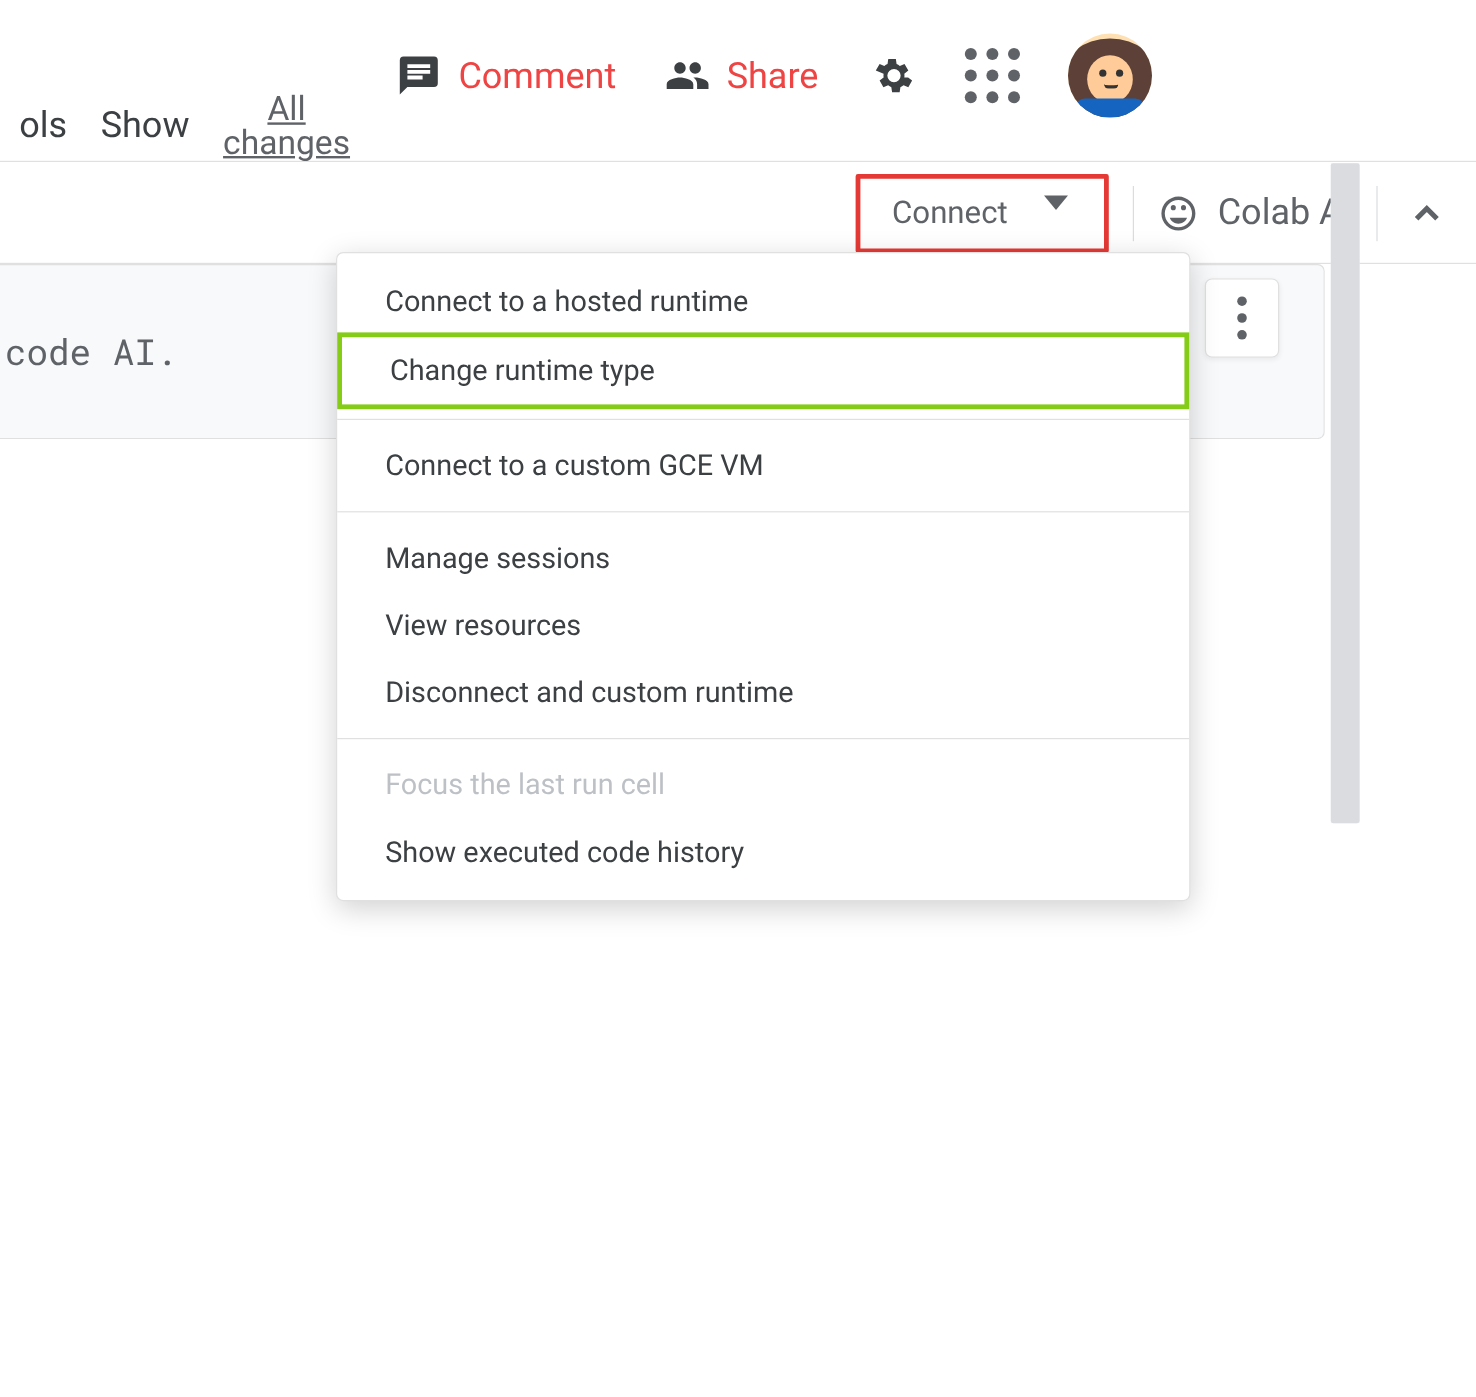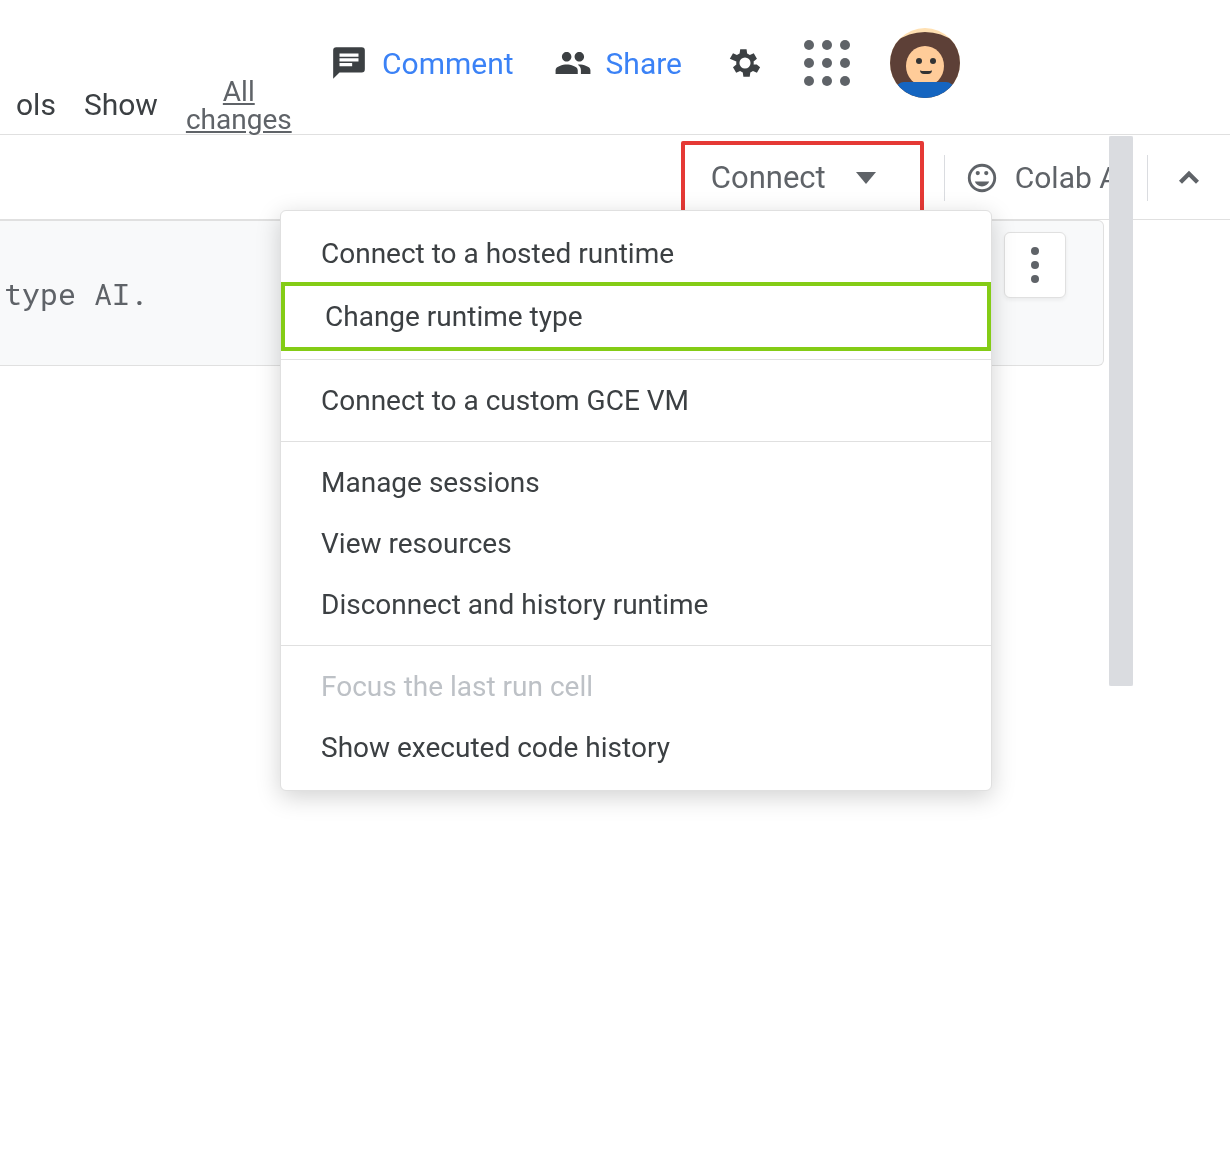--- a/index.html
+++ b/index.html
@@ -1,39 +1,39 @@
 <!DOCTYPE html>
 <html><head>
   <meta charset="utf-8">
   <style>
     * { margin:0; padding:0; box-sizing:border-box; font-family:Roboto,Arial,sans-serif; }
     body { width:1230px; height:1164px; background:#fff; overflow:hidden; position:relative; color:#3c4043; }
 
     .top-toolbar { position:absolute; top:0; left:0; right:0; display:flex; align-items:center; gap:40px; padding:28px 30px 0 330px; }
-    .tool-btn { display:flex; align-items:center; gap:14px; font-size:30px; color:#3b82f6; cursor:pointer; }
+    .tool-btn { display:flex; align-items:center; gap:14px; font-size:30px; color:#ef4444; cursor:pointer; }
     .icon-box { width:38px; height:38px; display:flex; align-items:center; justify-content:center; fill:#3c4043; }
 
     .menu-bar { position:absolute; top:75px; left:0; right:0; height:60px; display:flex; align-items:center; gap:28px; padding-left:16px; font-size:30px; color:#3c4043; border-bottom:1px solid #e0e0e0; }
     .menu-item { cursor:pointer; }
     .menu-sub { text-decoration:underline; color:#5f6368; font-size:28px; line-height:26px; margin-top:-2px; }
 
     .secondary-row { position:absolute; top:136px; left:0; right:0; height:84px; border-bottom:1px solid #e0e0e0; display:flex; align-items:center; justify-content:flex-end; padding-right:20px; gap:0; }
 
-    .connect-btn { border:4px solid #e53935; display:flex; align-items:center; gap:30px; padding:14px 44px 14px 26px; font-size:31px; color:#5f6368; cursor:pointer; border-radius:2px; }
+    .connect-btn { border:4px solid #e53935; display:flex; gap:30px; padding:14px 30px 14px 26px; font-size:26px; color:#5f6368; cursor:pointer; border-radius:2px; }
     .connect-btn .tri { width:0; height:0; border-left:10px solid transparent; border-right:10px solid transparent; border-top:12px solid #5f6368; }
     .vsep { width:1px; height:46px; background:#dadce0; margin:0 20px; }
     .colab-ai { display:flex; align-items:center; gap:16px; font-size:30px; color:#5f6368; cursor:pointer; }
     .colab-ai svg { fill:#5f6368; }
     .collapse-btn { width:42px; height:42px; display:flex; align-items:center; justify-content:center; cursor:pointer; }
 
     .cell-area { position:absolute; top:220px; left:0; right:126px; height:146px; background:#f8f9fa; border:1px solid #e0e0e0; border-left:none; border-radius:0 6px 6px 0; display:flex; align-items:center; padding-left:0; }
     .cell-text { font-family:"Roboto Mono","Courier New",monospace; font-size:30px; color:#5f6368; white-space:pre; padding-left:4px; }
 
     .dropdown { position:absolute; top:210px; left:280px; width:712px; background:#fff; border:1px solid #e0e0e0; border-radius:6px; box-shadow:0 6px 24px rgba(0,0,0,.18); padding:12px 0; }
-    .dropdown-item { padding:14px 40px; font-size:28px; color:#3c4043; cursor:pointer; }
+    .dropdown-item { padding:14px 40px; font-size:24px; color:#3c4043; cursor:pointer; }
     .dropdown-item.disabled { color:#bdc1c6; cursor:default; }
     .dropdown-sep { height:1px; background:#e0e0e0; margin:10px 0; }
     .highlight-box { border:4px solid #84cc16; margin:-2px 0; }
 
     .overflow-btn { position:absolute; top:232px; left:1004px; width:62px; height:66px; border:1px solid #e0e0e0; border-radius:6px; background:#fff; display:flex; align-items:center; justify-content:center; cursor:pointer; box-shadow:0 2px 4px rgba(0,0,0,.06); }
     .dots3 { display:flex; flex-direction:column; gap:6px; }
     .dots3 div { width:8px; height:8px; border-radius:50%; background:#5f6368; }
 
     .scrollbar-track { position:absolute; top:136px; right:97px; width:24px; height:550px; background:#f1f3f4; }
     .scrollbar-thumb { position:absolute; top:0; left:0; right:0; height:100%; background:#dadce0; border-radius:2px; }
@@ -122,21 +122,21 @@
   </div>
   <div class="vsep"></div>
   <div class="collapse-btn">
     <svg viewBox="0 0 24 24" width="34" height="34" fill="none" stroke="#5f6368" stroke-width="3">
         <polyline points="6 15 12 9 18 15"></polyline>
       </svg>
   </div>
 </div>
 
 <div class="cell-area">
-  <span class="cell-text">type AI.</span>
+  <span class="cell-text">code AI.</span>
 </div>
 
 <div class="scrollbar-track">
   <div class="scrollbar-thumb"></div>
 </div>
 
 <div class="overflow-btn">
   <div class="dots3">
       <div></div>
       <div></div>
@@ -147,17 +147,17 @@
 <div class="dropdown" id="dropdown">
     <div class="dropdown-item">Connect to a hosted runtime</div>
     <div class="highlight-box">
       <div class="dropdown-item">Change runtime type</div>
     </div>
     <div class="dropdown-sep"></div>
     <div class="dropdown-item">Connect to a custom GCE VM</div>
     <div class="dropdown-sep"></div>
     <div class="dropdown-item">Manage sessions</div>
     <div class="dropdown-item">View resources</div>
-    <div class="dropdown-item">Disconnect and history runtime</div>
+    <div class="dropdown-item">Disconnect and custom runtime</div>
     <div class="dropdown-sep"></div>
     <div class="dropdown-item disabled">Focus the last run cell</div>
     <div class="dropdown-item">Show executed code history</div>
   </div>
 
 </body></html>

